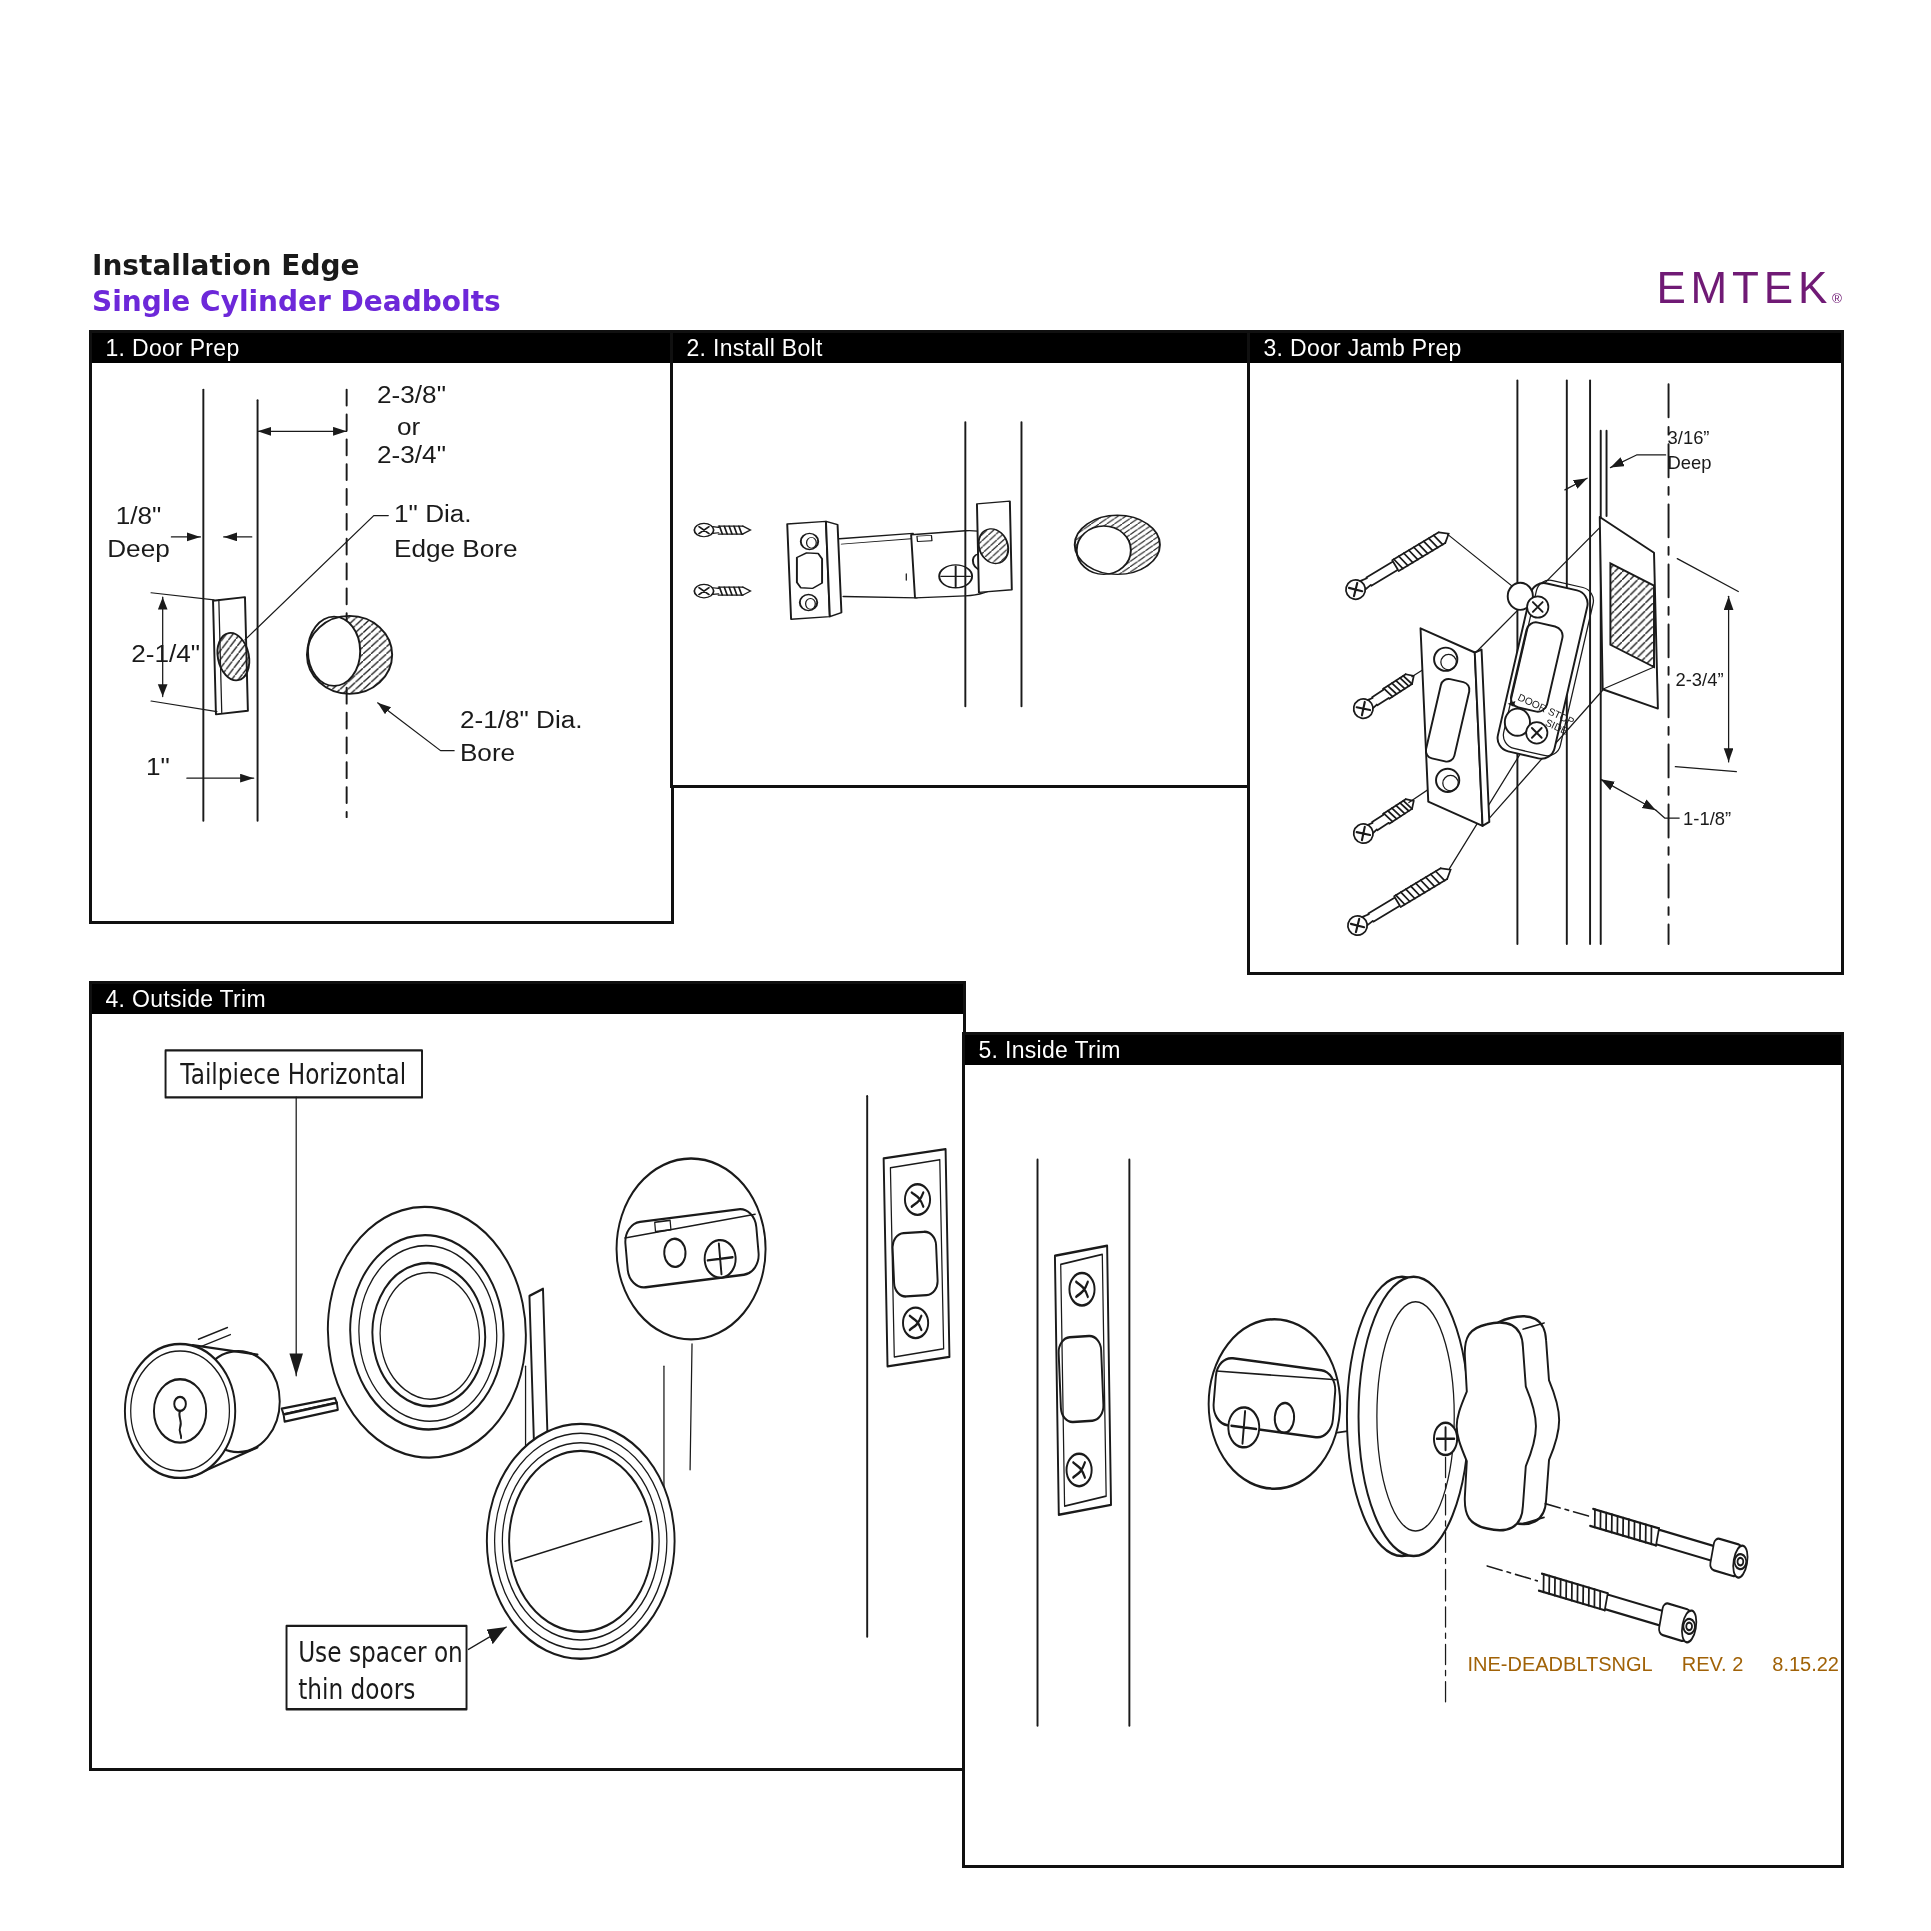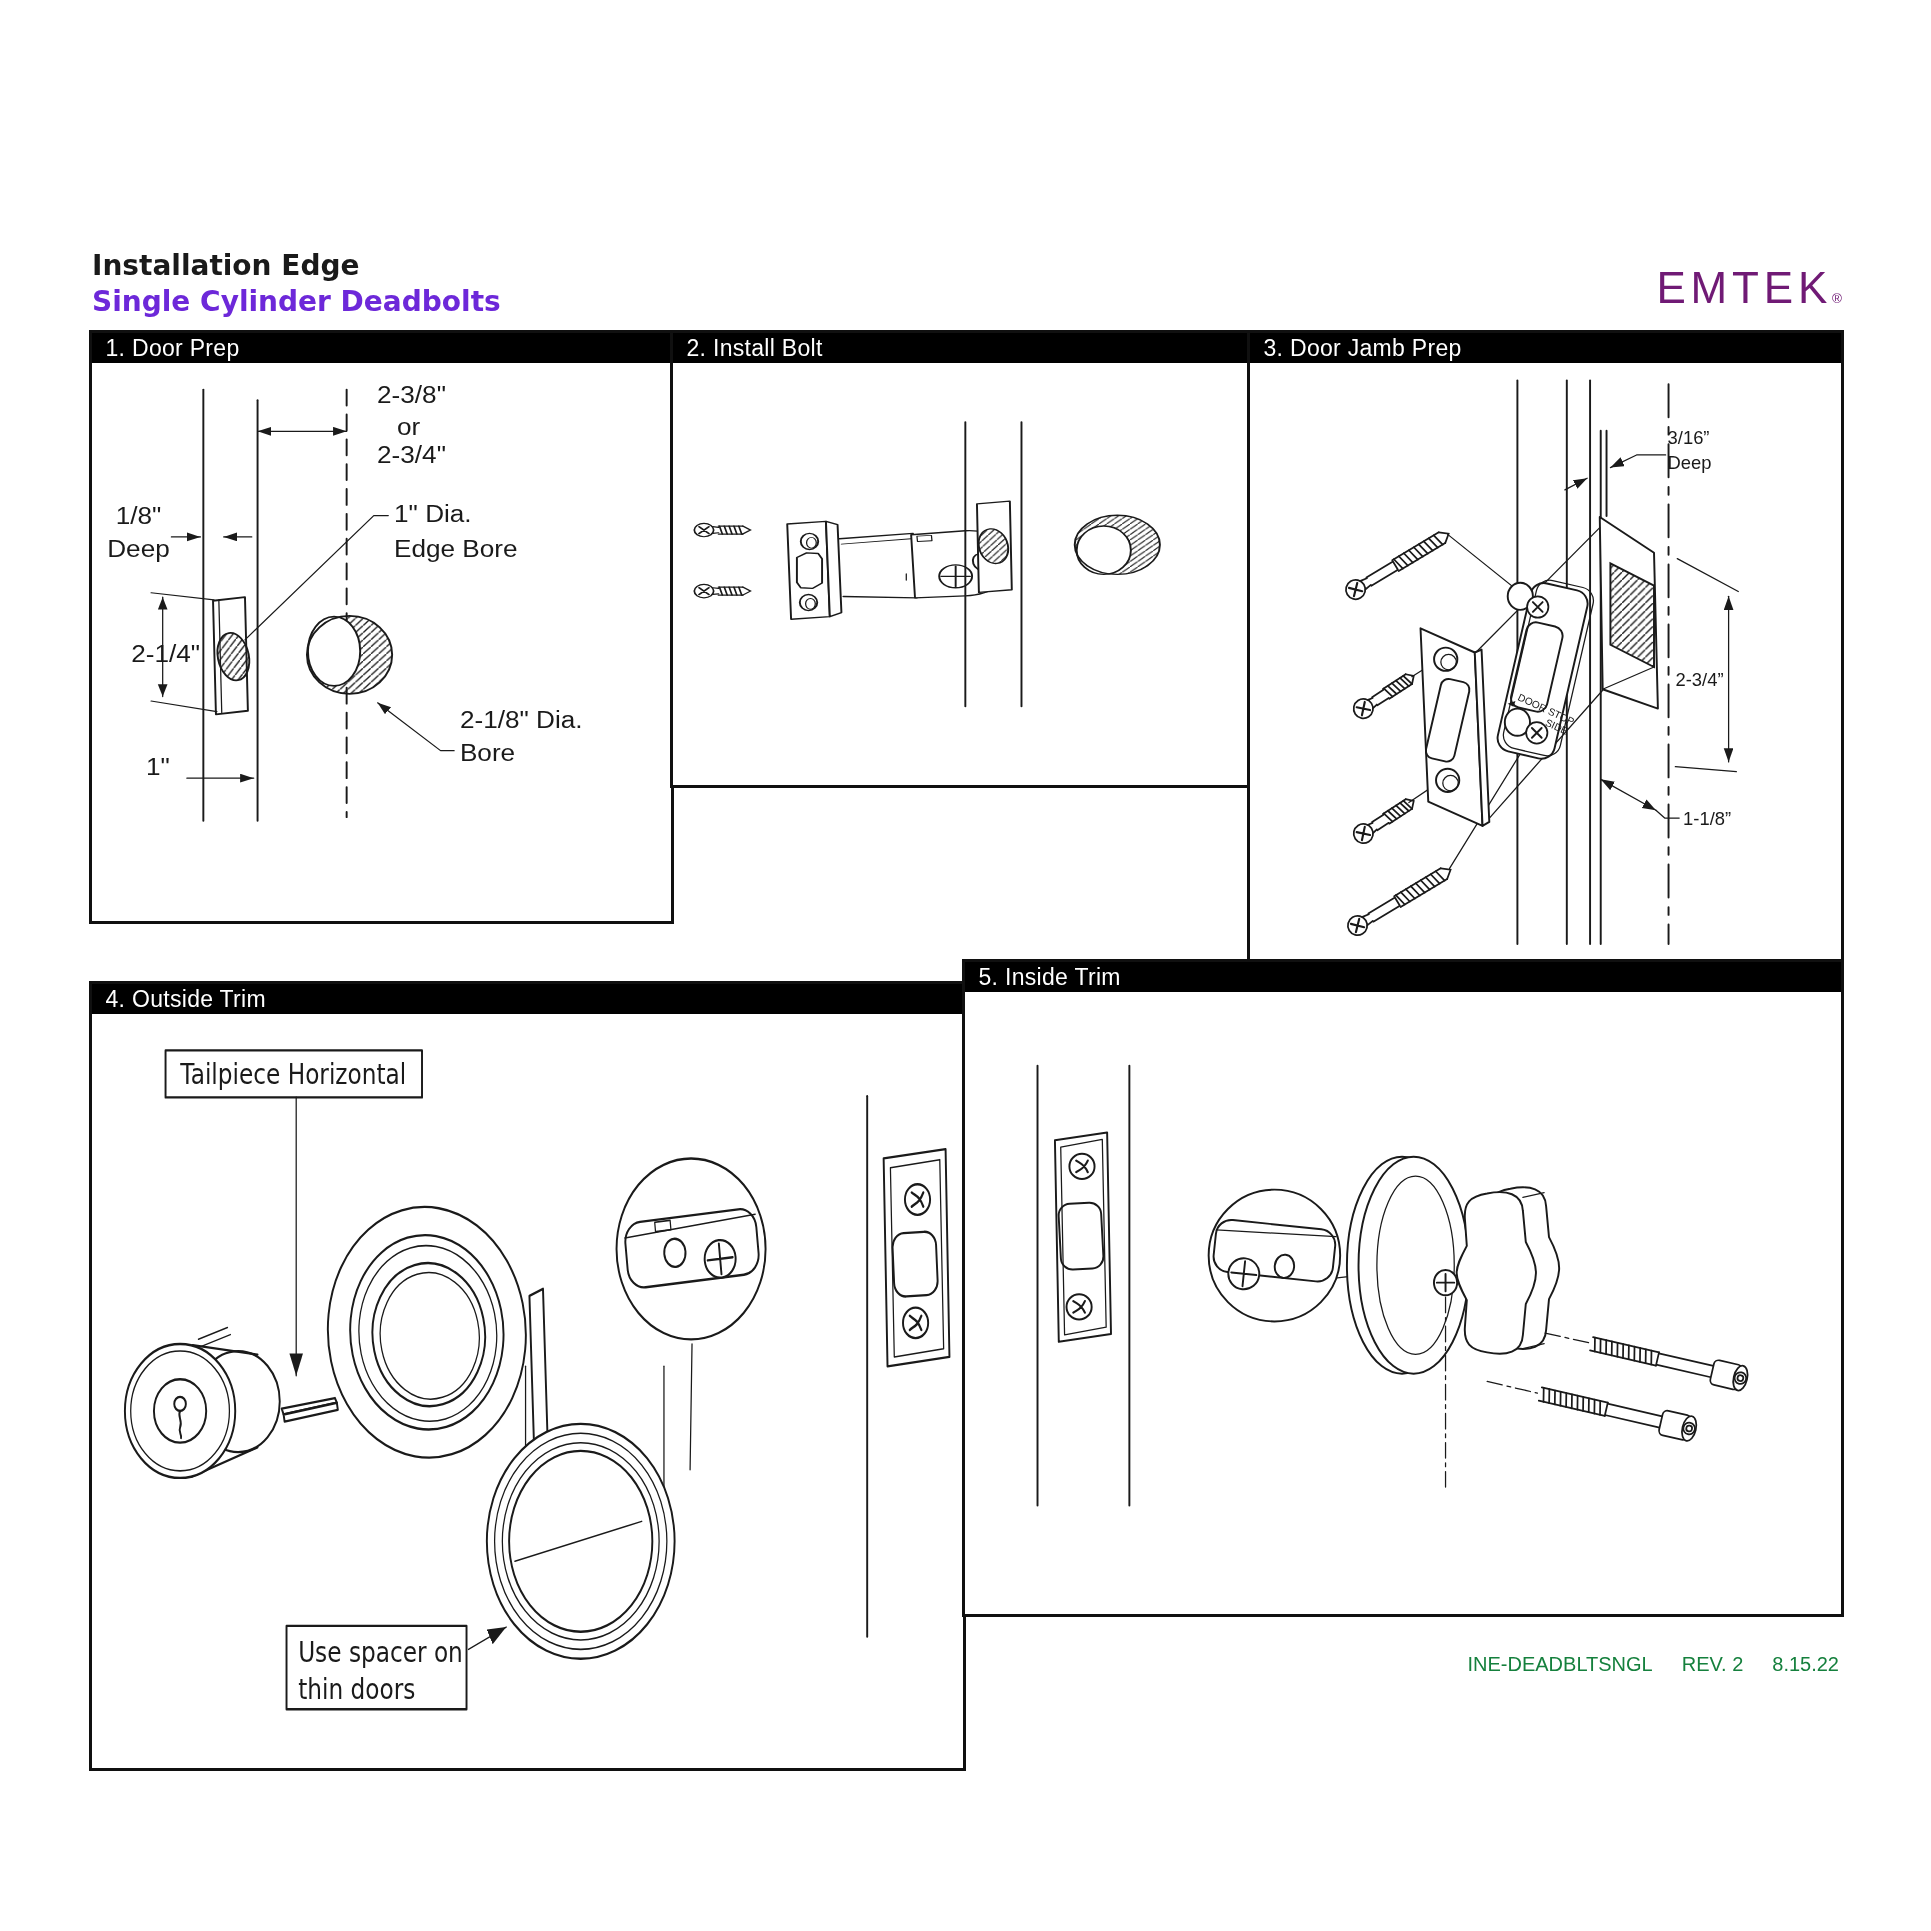--- a/index.html
+++ b/index.html
@@ -7,21 +7,21 @@
         font-family:"Liberation Sans",sans-serif;color:#1a1a1a}
   .abs{position:absolute}
   #hdr-title{left:92px;top:249px;font:bold 28px "DejaVu Sans",sans-serif;color:#1a1a1a}
   #hdr-sub{left:92px;top:285px;font:bold 28px "DejaVu Sans",sans-serif;color:#6d28d9}
   #brand{right:89px;top:263px;font:44px "Liberation Sans",sans-serif;letter-spacing:4.8px;color:#701a75}
   #brand .reg{font-size:13.5px;letter-spacing:0;vertical-align:baseline}
   .panel{position:absolute;background:#fff;border:3.9px solid #101010;box-sizing:border-box}
   .pt{height:30px;background:#000;color:#fff;font:23px/30px "Liberation Sans",sans-serif;
       padding-left:13.5px;letter-spacing:0.3px}
   .panel svg{display:block;width:100%;height:calc(100% - 30px)}
-  #footer{right:92px;top:1653px;font:20px "Liberation Sans",sans-serif;color:#15803d}
+  #footer{right:92px;top:1653px;font:20px "Liberation Sans",sans-serif;color:#a16207}
   #footer span{margin-left:29px}
   #footer span:first-child{margin-left:0}
   
   .k{stroke:#1a1a1a;fill:none;stroke-width:2;stroke-linecap:round;stroke-linejoin:round}
   .kt{stroke-width:1.3}
   .w{fill:#fff}
   .h{fill:url(#hatch);stroke:#1a1a1a;stroke-width:2}
   .dash{stroke-dasharray:18 10}
   .cl{stroke-dasharray:34 10 8 10}
   .dd{stroke-dasharray:16 5 4 5}
@@ -372,21 +372,21 @@
         <line class="k" x1="801" y1="70" x2="801" y2="530"></line>
         <polygon class="k w" points="818,123 882,115 886,292 822,300"></polygon>
         <polygon class="k kt" points="825,131 876,124 880,285 829,292" fill="none"></polygon>
         <use href="#px13" transform="translate(853,158)"></use>
         <use href="#px13" transform="translate(851,263)"></use>
         <rect class="k" x="828" y="186" width="45" height="54" rx="12" transform="rotate(-3 850 213)"></rect>
       </g>
     </svg>
   </div>
 
-  <div class="panel" style="left:962px;top:959px;width:882px;height:658px">
+  <div class="panel" style="left:962px;top:1032px;width:882px;height:836px">
     <div class="pt">5. Inside Trim</div>
     <svg viewBox="0 0 906 642" preserveAspectRatio="none">
       <defs>
           <clipPath id="p5mag">
             <circle cx="320" cy="272" r="68"></circle>
           </clipPath>
         </defs>
 
       <g>
         <line class="k" x1="75" y1="76" x2="75" y2="530"></line>

